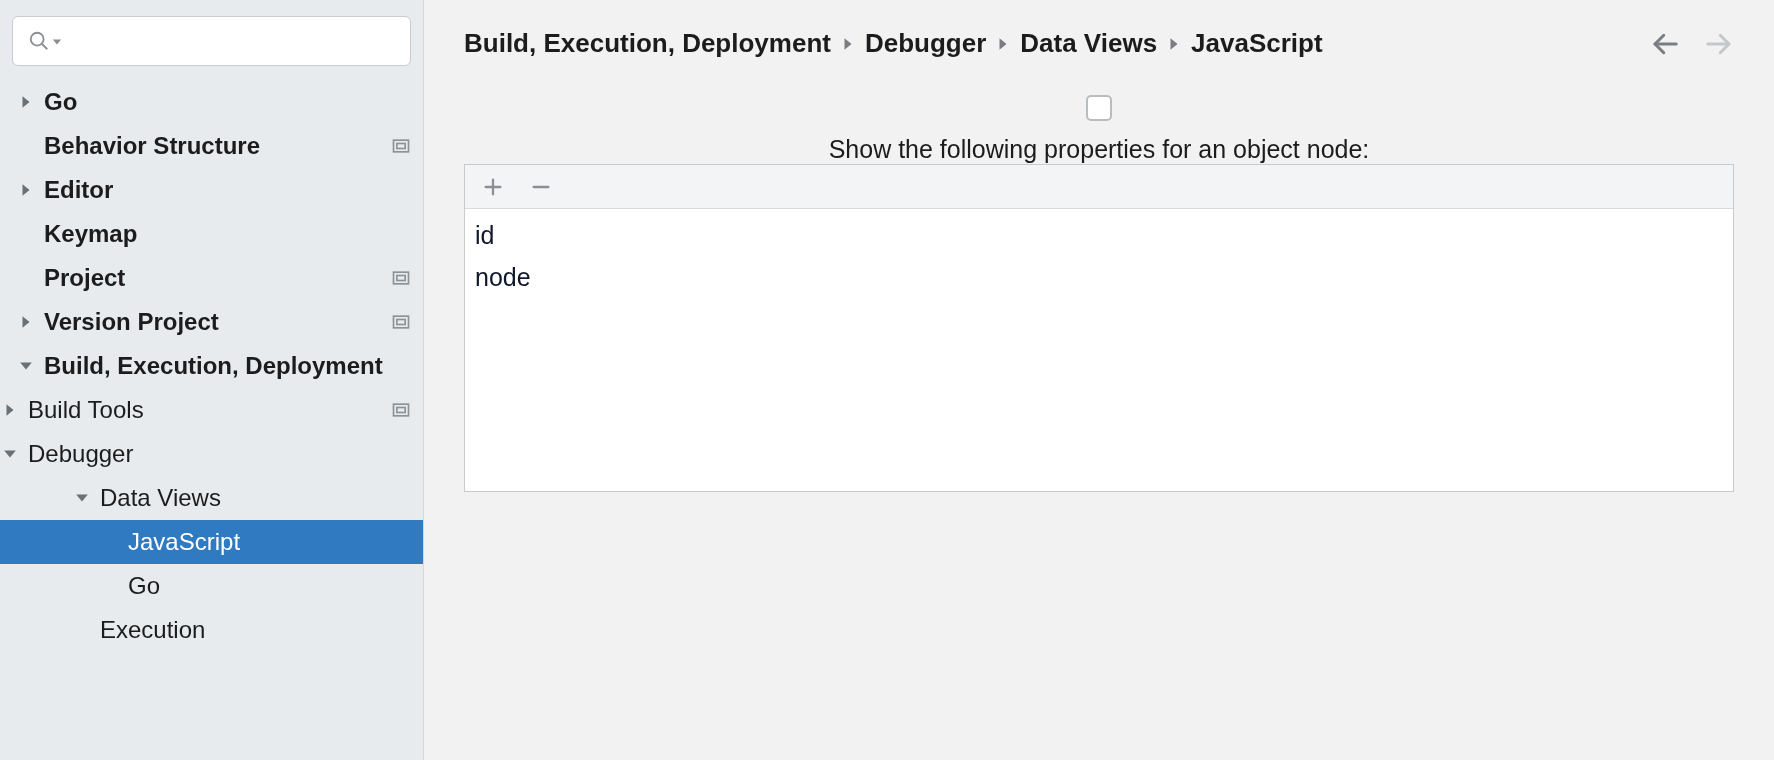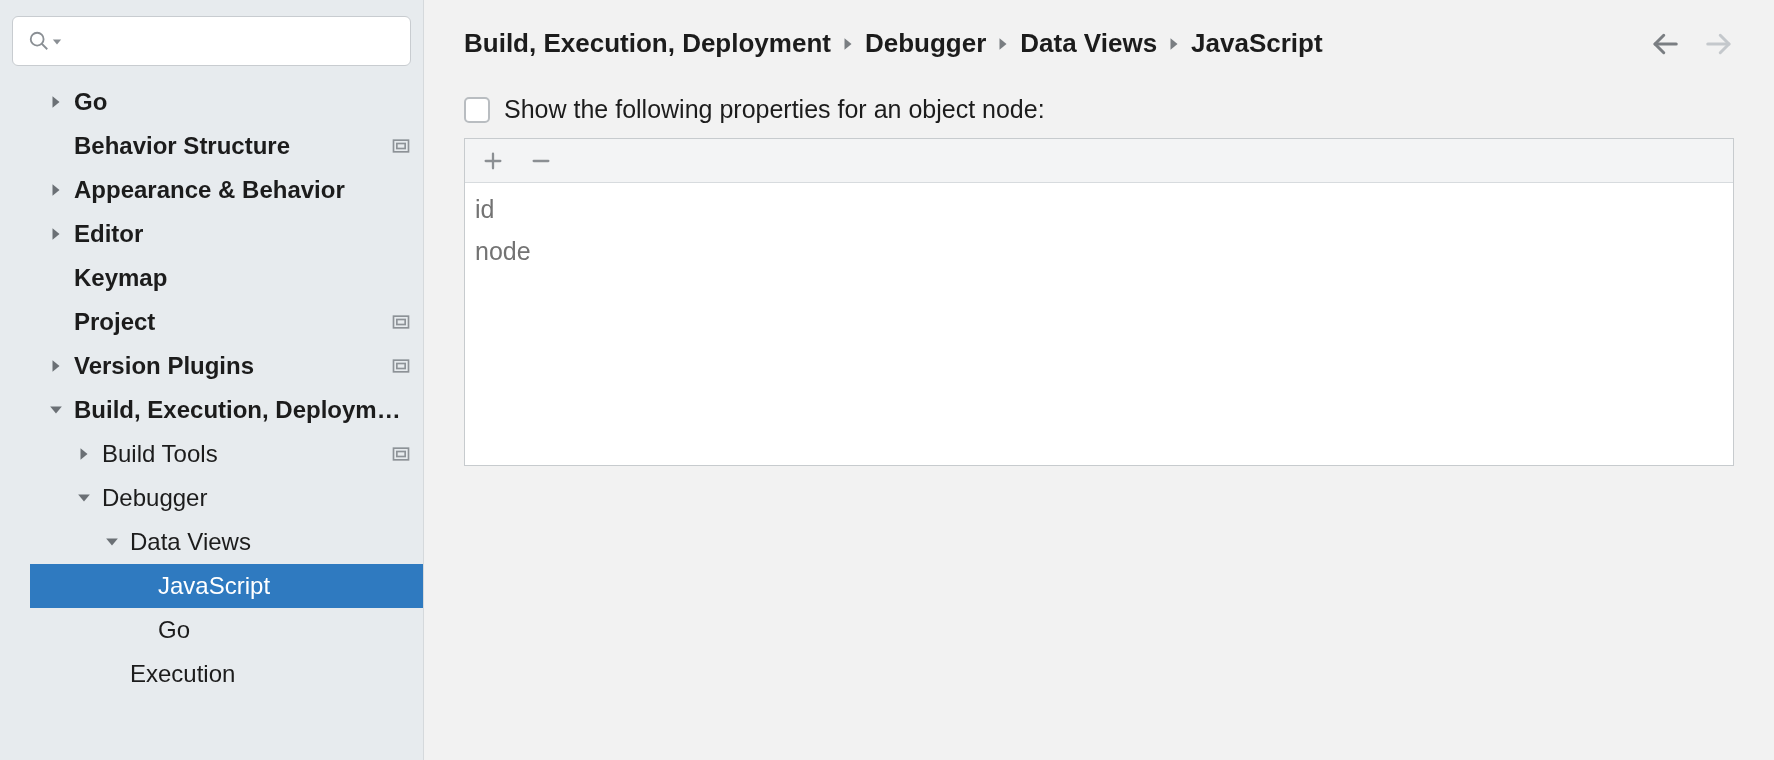--- a/index.html
+++ b/index.html
@@ -57,21 +57,20 @@
     position: absolute;
     left: 40px;
     top: 52%;
     transform: translateY(-50%);
     color: #8a8f94;
     pointer-events: none;
   }
   .tree {
     flex: 1;
     overflow: auto;
-    margin-left: 30px;
   }
   .tree-item {
     display: flex;
     align-items: center;
     height: 44px;
     padding-right: 12px;
     cursor: default;
     user-select: none;
     position: relative;
   }
@@ -97,21 +96,21 @@
     height: 20px;
     color: #8d9297;
     flex-shrink: 0;
   }
   .tree-item.selected {
     background: #2f7ac0;
     color: #ffffff;
   }
   .tree-item.selected .arrow { color: #ffffff; }
   .indent-0 { padding-left: 16px; }
-  .indent-1 { padding-left: 44px; }
+  .indent-1 { }
   .indent-2 { padding-left: 72px; }
   .indent-3 { padding-left: 100px; }
 
   
   .main {
     flex: 1;
     background: #f2f2f2;
     padding: 28px 40px 0 40px;
     display: flex;
     flex-direction: column;
@@ -145,22 +144,22 @@
     display: inline-flex;
     align-items: center;
     justify-content: center;
   }
   .nav-arrow.disabled { color: #c4c8cc; }
 
   .checkbox-row {
     display: flex;
     align-items: center;
     gap: 14px;
-    margin-bottom: 14px;
     font-size: 25px;
+    flex-direction: column;
   }
   .checkbox {
     width: 26px;
     height: 26px;
     border: 2px solid #b9bdc1;
     border-radius: 5px;
     background: #ffffff;
   }
 
   .list-panel {
@@ -185,21 +184,21 @@
     height: 28px;
     display: inline-flex;
     align-items: center;
     justify-content: center;
     color: #8b8f93;
   }
   .list-body {
     flex: 1;
     padding: 6px 8px;
     overflow: auto;
-    color: #737373;
+    color: #0f172a;
     font-size: 25px;
     line-height: 1.5;
   }
   .list-row {
     padding: 2px 2px;
   }
 
   svg { display: block; }
 </style>
 </head>
@@ -245,29 +244,20 @@
             </svg>
           </span>
         </div>
         <div class="tree-item indent-0 bold">
           <span class="arrow">
             <svg viewBox="0 0 12 12" width="14" height="14" fill="currentColor">
               <path d="M3 1 L9 6 L3 11 Z"></path>
             </svg>
           </span>
           <span style="width: 8px; display: inline-block;"></span>
-          <span class="label">Appearance &amp; Behavior</span>
-        </div>
-        <div class="tree-item indent-0 bold">
-          <span class="arrow">
-            <svg viewBox="0 0 12 12" width="14" height="14" fill="currentColor">
-              <path d="M3 1 L9 6 L3 11 Z"></path>
-            </svg>
-          </span>
-          <span style="width: 8px; display: inline-block;"></span>
           <span class="label">Editor</span>
         </div>
         <div class="tree-item indent-0 bold">
           <span class="arrow blank"></span>
           <span style="width: 8px; display: inline-block;"></span>
           <span class="label">Keymap</span>
         </div>
         <div class="tree-item indent-0 bold">
           <span class="arrow blank"></span>
           <span style="width: 8px; display: inline-block;"></span>
@@ -279,21 +269,21 @@
             </svg>
           </span>
         </div>
         <div class="tree-item indent-0 bold">
           <span class="arrow">
             <svg viewBox="0 0 12 12" width="14" height="14" fill="currentColor">
               <path d="M3 1 L9 6 L3 11 Z"></path>
             </svg>
           </span>
           <span style="width: 8px; display: inline-block;"></span>
-          <span class="label">Version Plugins</span>
+          <span class="label">Version Project</span>
           <span class="trailing-icon">
             <svg viewBox="0 0 24 24" width="20" height="20" fill="none" stroke="currentColor" stroke-width="2">
               <rect x="3" y="5" width="18" height="14"></rect>
               <rect x="7" y="9" width="10" height="6"></rect>
             </svg>
           </span>
         </div>
         <div class="tree-item indent-0 bold">
           <span class="arrow">
             <svg viewBox="0 0 12 12" width="14" height="14" fill="currentColor">

